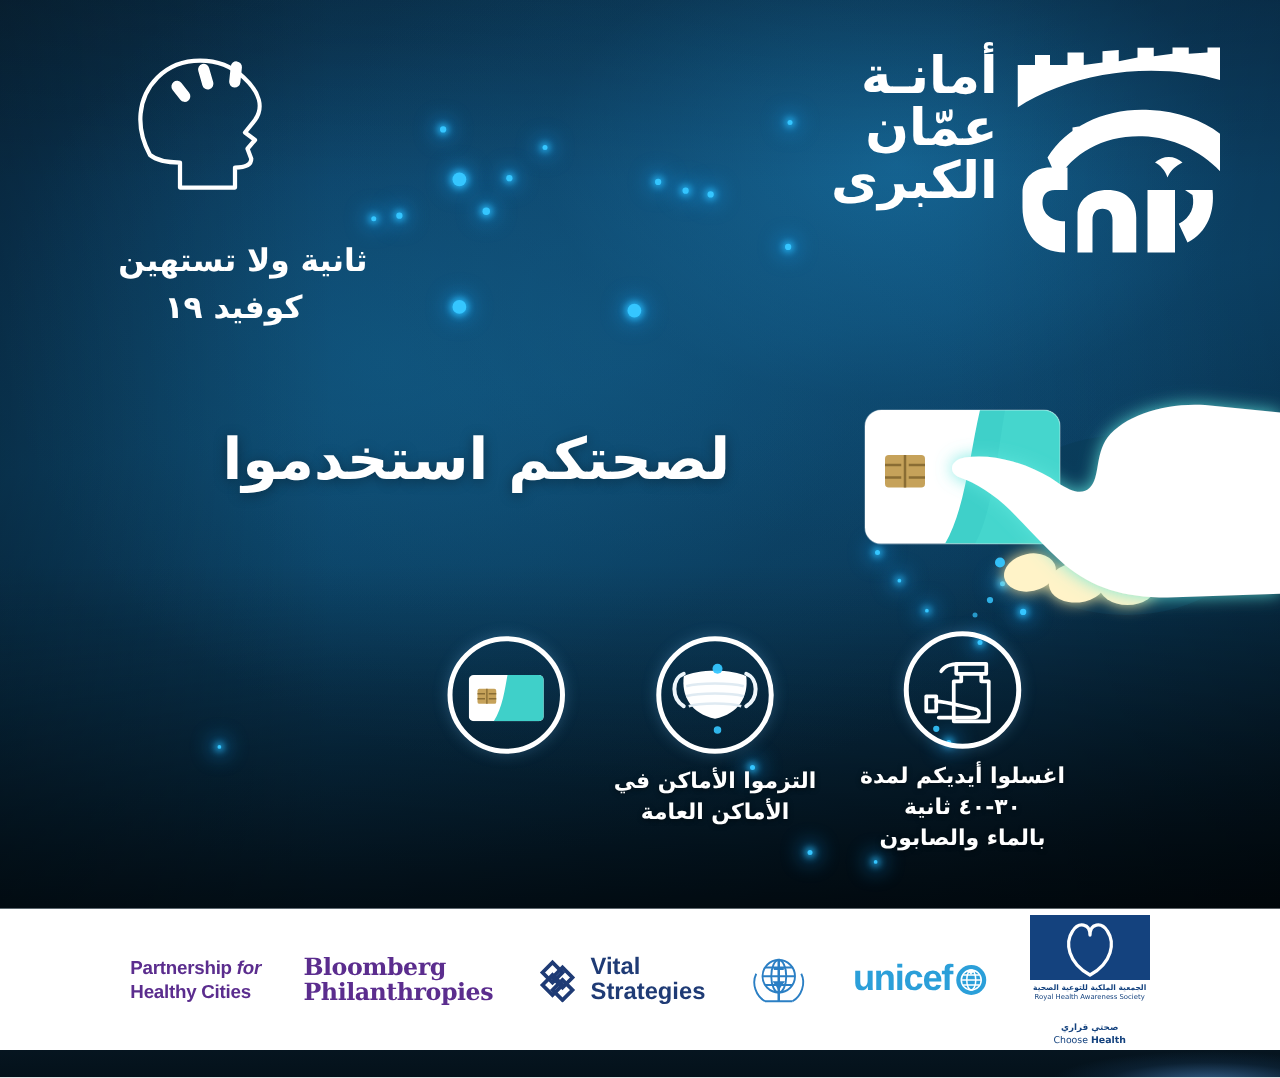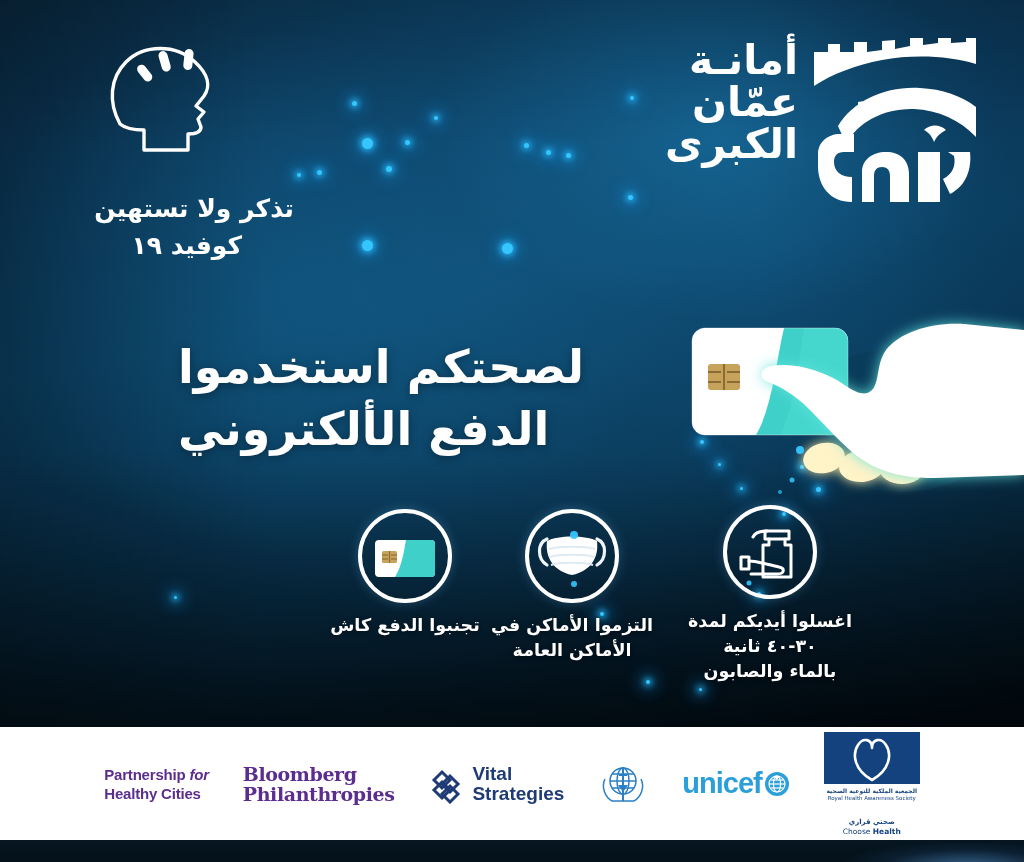--- a/index.html
+++ b/index.html
@@ -76,21 +76,21 @@
 
   
   .footer {
     position:absolute; left:0; top:727px; width:1024px; height:113px;
     background:#ffffff; display:flex; align-items:center; justify-content:center; gap:34px;
   }
   .logo-slot { display:flex; align-items:center; justify-content:center; }
   .phc { color:#5b2d8e; font-family:"Liberation Sans",sans-serif; font-weight:bold; font-size:15px; line-height:19px; letter-spacing:-0.2px; }
   .phc em { font-style:italic; font-weight:bold; }
   .bloom { color:#5b2d8e; font-family:"DejaVu Serif","Liberation Serif",serif; font-weight:bold; font-size:19px; line-height:20px; letter-spacing:-0.4px; }
-  .vital { display:flex; align-items:flex-end; gap:8px; }
+  .vital { display:flex; align-items:center; gap:8px; }
   .vital-txt { color:#1f3b75; font-family:"Liberation Sans",sans-serif; font-weight:bold; font-size:19px; line-height:20px; }
   .who { display:flex; align-items:center; gap:8px; }
   .who-ar { color:#2b7fc4; direction:rtl; text-align:right; font-weight:bold; font-size:15px; line-height:19px; }
   .unicef { color:#2b9fd9; font-family:"Liberation Sans",sans-serif; font-weight:bold; font-size:29px; letter-spacing:-1px; display:flex; align-items:center; gap:2px; }
   .rhas { text-align:center; }
   .rhas-box { width:96px; height:52px; background:#14427e; position:relative; margin:0 auto; }
   .rhas-ar { color:#14427e; font-size:6px; line-height:8px; font-weight:bold; margin-top:3px; }
   .rhas-en { color:#14427e; font-size:5.5px; line-height:7px; }
   .rhas-ch-ar { color:#14427e; font-size:7px; line-height:9px; margin-top:16px; font-weight:bold; }
   .rhas-ch-en { color:#14427e; font-size:7.5px; line-height:9px; }
@@ -151,21 +151,21 @@
                      L88 124 L44 124 L44 104 C34 104 26 103 20 98 Z"></path>
           </g>
           <g fill="#ffffff">
             <rect x="40" y="38" width="9" height="19" rx="4.5" transform="rotate(-38 44 47)"></rect>
             <rect x="60" y="25" width="9" height="21" rx="4.5" transform="rotate(-16 64 35)"></rect>
             <rect x="84" y="23" width="9" height="21" rx="4.5" transform="rotate(6 88 33)"></rect>
           </g>
         </svg>
       </div>
       <div class="tagline">
-        <div class="l1">تذكر ولا تستهين</div>
+        <div class="l1">ثانية ولا تستهين</div>
         <div class="l2">كوفيد ١٩</div>
       </div>
     </div>
 
     <div class="gam">
       <div class="gam-words">
         <div class="w1">أمانـة</div>
         <div class="w2">عمّان</div>
         <div class="w3">الكبرى</div>
       </div>
@@ -196,21 +196,20 @@
             <path d="M138 118 L160 118 C162 135 156 152 140 160 L133 145 C143 140 146 131 144 122 Z"></path>
 
             <path d="M114 96 C120 90 130 90 136 96 C130 99 126 103 124 108 C122 102 118 98 114 96 Z"></path>
           </g>
         </svg>
       </div>
     </div>
 
     <div class="headline">
       <div class="h1">لصحتكم استخدموا</div>
-      <div class="h2">الدفع الألكتروني</div>
     </div>
 
     <div class="hand-card">
       <svg viewBox="0 0 348 220" width="348" height="220" aria-hidden="true">
         <defs>
           <filter id="handglow" x="-30%" y="-30%" width="170%" height="170%">
             <feGaussianBlur stdDeviation="7" result="b"></feGaussianBlur>
             <feFlood flood-color="#5fe6dd" flood-opacity="0.85" result="c"></feFlood>
             <feComposite in="c" in2="b" operator="in" result="g"></feComposite>
             <feMerge>
@@ -300,23 +299,20 @@
               <g stroke="#8a6d34" stroke-width="1.1">
                 <line x1="20" y1="42" x2="26" y2="42"></line>
                   <line x1="20" y1="46" x2="26" y2="46"></line>
                 <line x1="29" y1="42" x2="35" y2="42"></line>
                   <line x1="29" y1="46" x2="35" y2="46"></line>
                 <line x1="27.5" y1="38" x2="27.5" y2="50"></line>
               </g>
             </g>
           </svg>
         </div>
-        <div class="tip-label">
-          <div>تجنبوا الدفع كاش</div>
-        </div>
       </div>
 
       <div class="tip" style="left:462px;top:4px;">
         <div class="tip-circle">
           <svg viewBox="0 0 86 86" width="86" height="86" style="position:absolute;left:0;top:0;">
             <g fill="none" stroke="#eef6fb" stroke-width="3.2" stroke-linecap="round">
               <path d="M18 26 C8 30 8 46 18 52"></path>
               <path d="M68 26 C78 30 78 46 68 52"></path>
             </g>
             <path d="M18 28 C28 22 58 22 68 28 C70 44 62 58 43 62 C24 58 16 44 18 28 Z" fill="#ffffff"></path>

